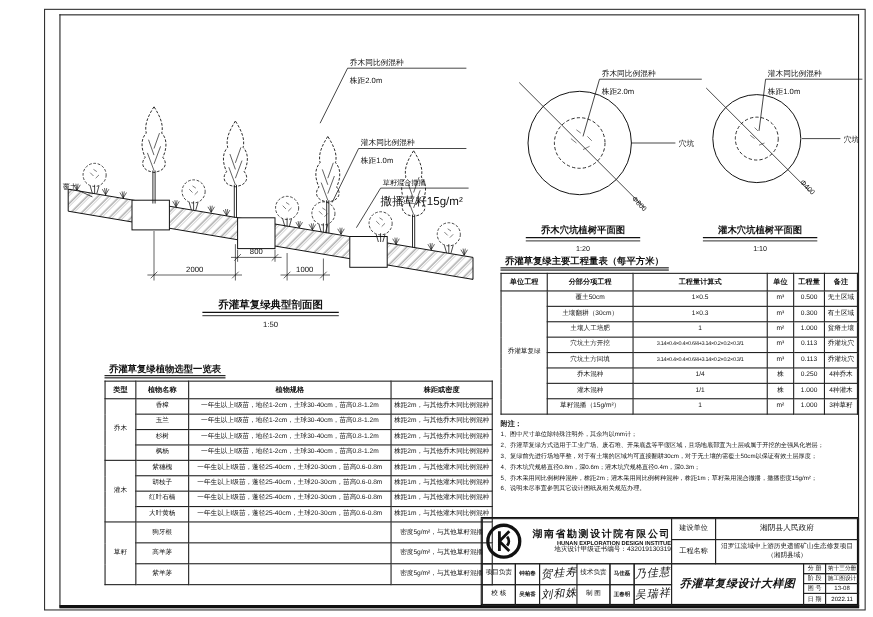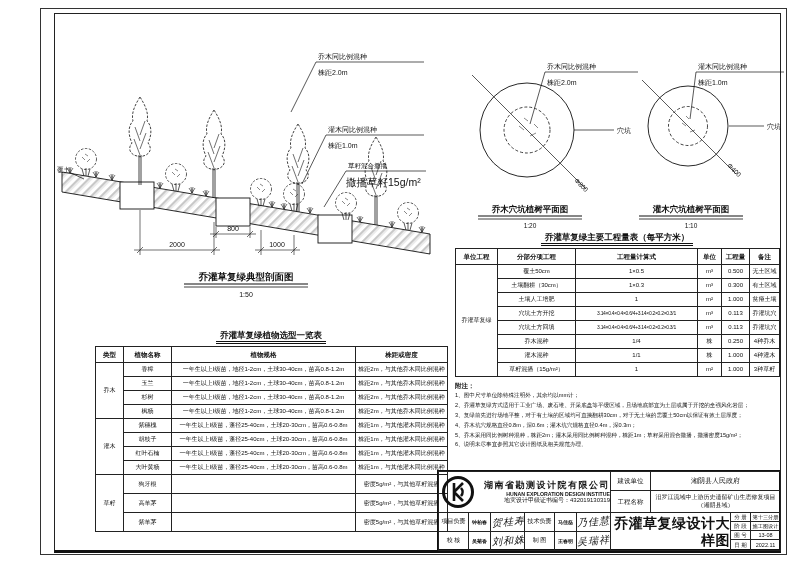--- a/index.html
+++ b/index.html
@@ -11,21 +11,21 @@
   
   .outer-frame{left:40px;top:8px;width:745px;height:545px;border:1px solid #333;}
   .inner-frame{left:54px;top:13px;width:725px;height:536px;border:1.5px solid #222;border-bottom:3.5px solid #111;}
   
   table{border-collapse:collapse;table-layout:fixed;}
   td{border:1px solid #222;font-size:6px;line-height:1.15;text-align:center;
      padding:0 1px;height:13px;overflow:hidden;white-space:nowrap;}
   .hd{font-weight:bold;font-size:6.5px;height:15px;}
   .sm{font-size:5px;letter-spacing:-0.3px;}
   .tall{height:18px;}
-  .tbl-title{text-align:center;font-weight:bold;font-size:8.5px;margin-bottom:4px;}
+  .tbl-title{font-weight:bold;font-size:8.5px;margin-bottom:4px;}
   .tbl-title span{border-bottom:3px double #111;padding:0 4px 1px 4px;}
   
   .notes{font-size:5.6px;line-height:1.75;white-space:nowrap;}
   .notes .nlabel{font-weight:bold;font-size:6.5px;}
   
   .tb-cell{position:absolute;border:1px solid #222;box-sizing:border-box;
      display:flex;align-items:center;justify-content:center;text-align:right;
      font-size:6.5px;line-height:1.2;overflow:hidden;}
   .sig{font-family:"DejaVu Serif","Liberation Serif",serif;font-style:italic;
      font-size:10px;letter-spacing:1px;transform:rotate(-4deg);}
@@ -394,21 +394,21 @@
   <div class="tb-cell tinyname" style="left:30px;top:60px;width:23px;height:20px;">吴菊香</div>
   <div class="tb-cell" style="left:52px;top:60px;width:35px;height:20px;border-right:none;">
       <span class="sig">刘和姝</span>
     </div>
   <div class="tb-cell" style="left:86px;top:60px;width:31px;height:20px;font-size:6px;">制  图</div>
   <div class="tb-cell tinyname" style="left:116px;top:60px;width:23px;height:20px;">王春明</div>
   <div class="tb-cell" style="left:138px;top:60px;width:35px;height:20px;">
       <span class="sig">吴瑞祥</span>
     </div>
 
-  <div class="tb-cell" style="left:172px;top:41px;width:121px;height:39px;font-size:14px;font-weight:bold;letter-spacing:0.5px;">乔灌草复绿设计大样图</div>
+  <div class="tb-cell" style="left:172px;top:41px;width:121px;height:39px;font-size:10px;font-weight:bold;letter-spacing:0.5px;font-style:italic;">乔灌草复绿设计大样图</div>
 
   <div class="tb-cell" style="left:292px;top:41px;width:21px;height:10px;font-size:5.5px;">分  册</div>
   <div class="tb-cell" style="left:312px;top:41px;width:31px;height:10px;font-size:5.2px;">第十三分册</div>
   <div class="tb-cell" style="left:292px;top:50px;width:21px;height:10px;font-size:5.5px;">阶  段</div>
   <div class="tb-cell" style="left:312px;top:50px;width:31px;height:10px;font-size:5.2px;">施工图设计</div>
   <div class="tb-cell" style="left:292px;top:59px;width:21px;height:10px;font-size:5.5px;">图  号</div>
   <div class="tb-cell" style="left:312px;top:59px;width:31px;height:10px;font-size:5.5px;">13-08</div>
   <div class="tb-cell" style="left:292px;top:68px;width:21px;height:12px;font-size:5.5px;">日  期</div>
   <div class="tb-cell" style="left:312px;top:68px;width:31px;height:12px;font-size:5.5px;">2022.11</div>
 </div>

